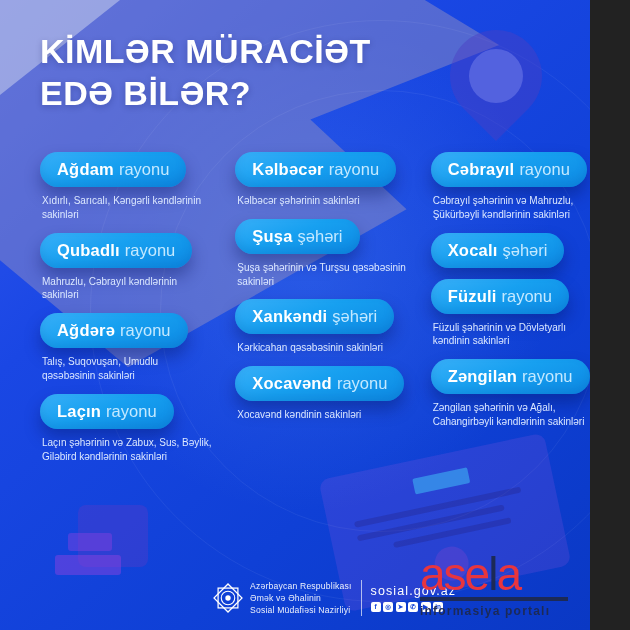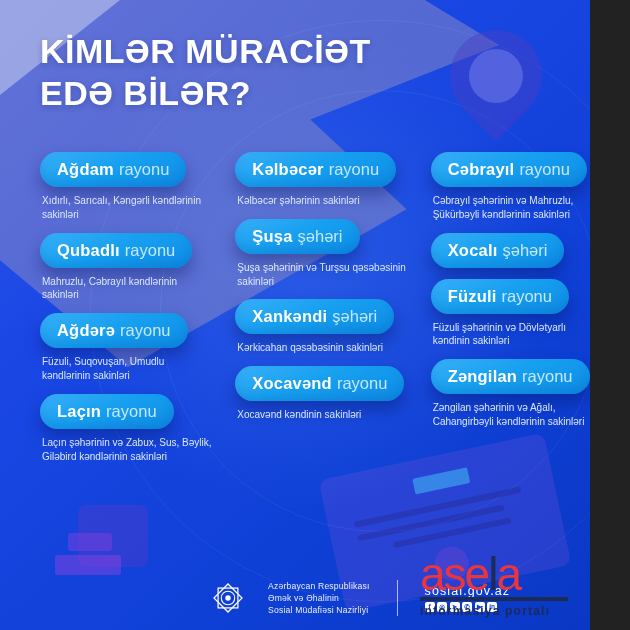--- a/index.html
+++ b/index.html
@@ -73,21 +73,21 @@
   }
   .pill-name{font-weight:800;color:#ffffff;font-size:16.5px;margin-right:5px;letter-spacing:.2px;}
   .pill-type{color:#c4e9ff;font-size:16.5px;font-weight:400;}
   .desc{
     margin:7px 2px 0 2px;color:#dce8ff;font-size:10px;line-height:1.38;
     max-width:178px;
   }
   
   .footer-left{
     position:absolute;left:210px;bottom:14px;
-    display:flex;align-items:center;gap:22px;
+    display:flex;align-items:center;gap:4px;
   }
   .emblem{width:36px;height:36px;flex:none;}
   .ministry{color:#ffffff;opacity:.92;font-size:8.6px;line-height:1.4;letter-spacing:.2px;}
   .divider{width:1px;height:36px;background:rgba(255,255,255,.65);margin:0 5px;}
   .site-col{display:flex;flex-direction:column;gap:4px;}
   .site{color:#ffffff;font-size:12.5px;letter-spacing:1.1px;font-weight:400;}
   .icons{display:flex;gap:2.5px;}
   .sicon{
     width:10px;height:10px;background:#ffffff;border-radius:2px;
     color:#1243d8;font-size:6.5px;font-weight:700;line-height:10px;text-align:center;
@@ -142,21 +142,21 @@
       <div class="group">
         <div class="pill">
           <span class="pill-name">Qubadlı</span><span class="pill-type">rayonu</span>
         </div>
         <div class="desc">Mahruzlu, Cəbrayıl kəndlərinin sakinləri</div>
       </div>
       <div class="group">
         <div class="pill">
           <span class="pill-name">Ağdərə</span><span class="pill-type">rayonu</span>
         </div>
-        <div class="desc">Füzuli, Suqovuşan, Umudlu kəndlərinin sakinləri</div>
+        <div class="desc">Talış, Suqovuşan, Umudlu qəsəbəsinin sakinləri</div>
       </div>
       <div class="group">
         <div class="pill">
           <span class="pill-name">Laçın</span><span class="pill-type">rayonu</span>
         </div>
         <div class="desc">Laçın şəhərinin və Zabux, Sus, Bəylik, Giləbird kəndlərinin sakinləri</div>
       </div>
     </div>
 
     <div class="col">

